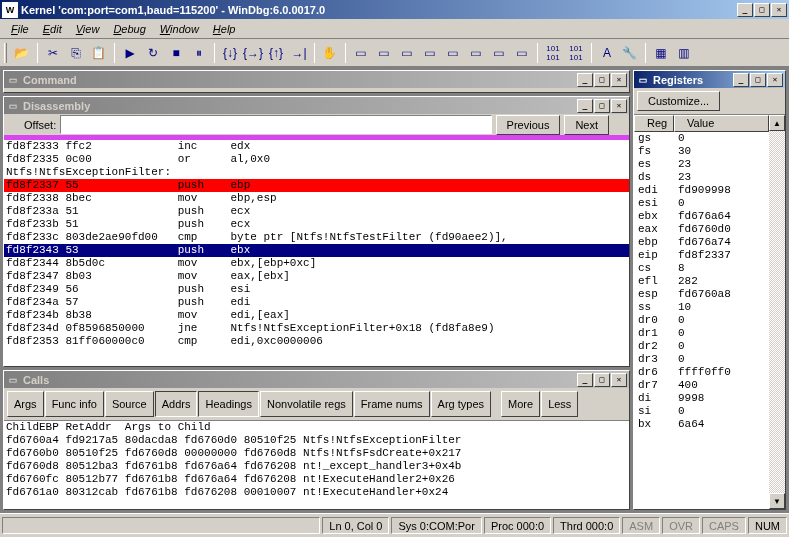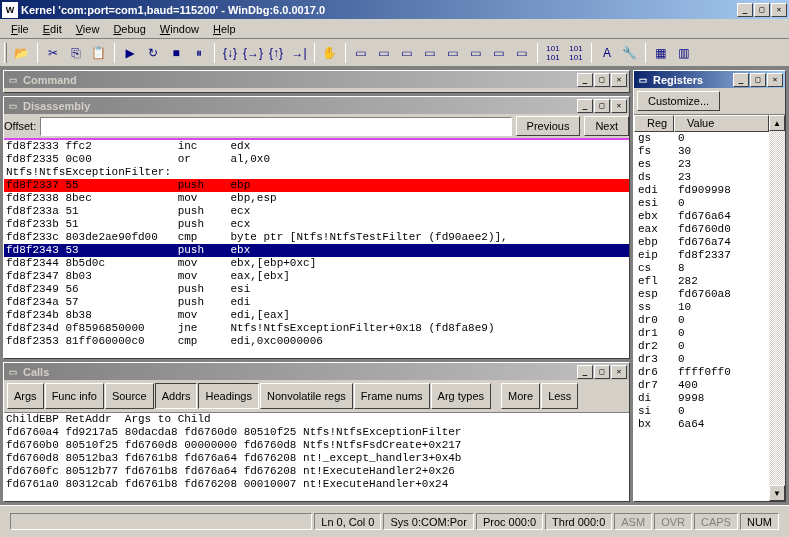--- a/index.html
+++ b/index.html
@@ -52,20 +52,21 @@
   height: 20px;
   background: #d4d0c8;
   display: flex;
   align-items: center;
   padding: 0 4px;
   border-bottom: 1px solid #808080;
 }
 .menu-item {
   padding: 18px 7px;
   cursor: pointer;
+  font-style: italic;
 }
 .mu { text-decoration: underline; }
 .toolbar {
   height: 28px;
   background: #d4d0c8;
   border-bottom: 1px solid #808080;
   display: flex;
   align-items: center;
   padding: 2px 4px;
   gap: 1px;
@@ -140,23 +141,23 @@
   flex: 1;
   display: flex;
   flex-direction: column;
   min-height: 0;
   overflow: hidden;
 }
 .disasm-top {
   height: 26px;
   display: flex;
   align-items: center;
-  padding: 2px 0;
+  padding: 2px 20px;
   gap: 4px;
-  border-bottom: 2px solid #d946ef;
+  border-bottom: 5px solid #d946ef;
 }
 .offset-input {
   flex: 1;
   height: 19px;
   border: 1px solid;
   border-color: #808080 #fff #fff #808080;
   background: white;
   padding: 0 3px;
   font-family: inherit;
   font-size: 11px;
@@ -246,26 +247,26 @@
   height: 16px;
   border: 1px solid;
   border-color: #fff #404040 #404040 #fff;
   display: flex;
   align-items: center;
   justify-content: center;
   font-size: 8px;
 }
 .scroll-track { flex: 1; background: repeating-conic-gradient(#d4d0c8 0 25%, #fff 0 50%) 0 0/2px 2px; }
 .statusbar {
-  height: 32px;
+  height: 24px;
   background: #d4d0c8;
   border-top: 1px solid #fff;
   display: flex;
   align-items: center;
-  padding: 0 10px;
+  padding: 0 2px;
   gap: 2px;
 }
 .status-cell {
   border: 1px solid;
   border-color: #808080 #fff #fff #808080;
   padding: 1px 6px;
   font-size: 11px;
   height: 17px;
   display: flex;
   align-items: center;

